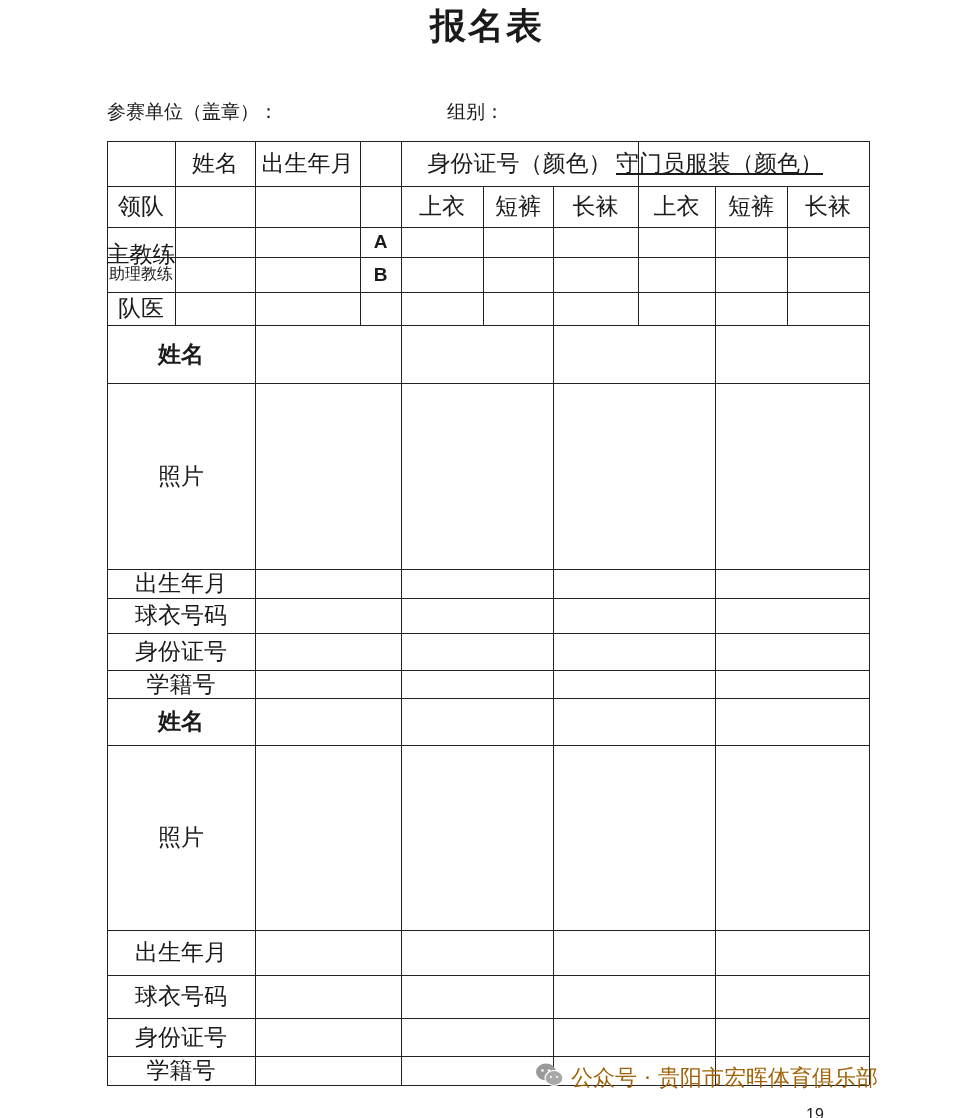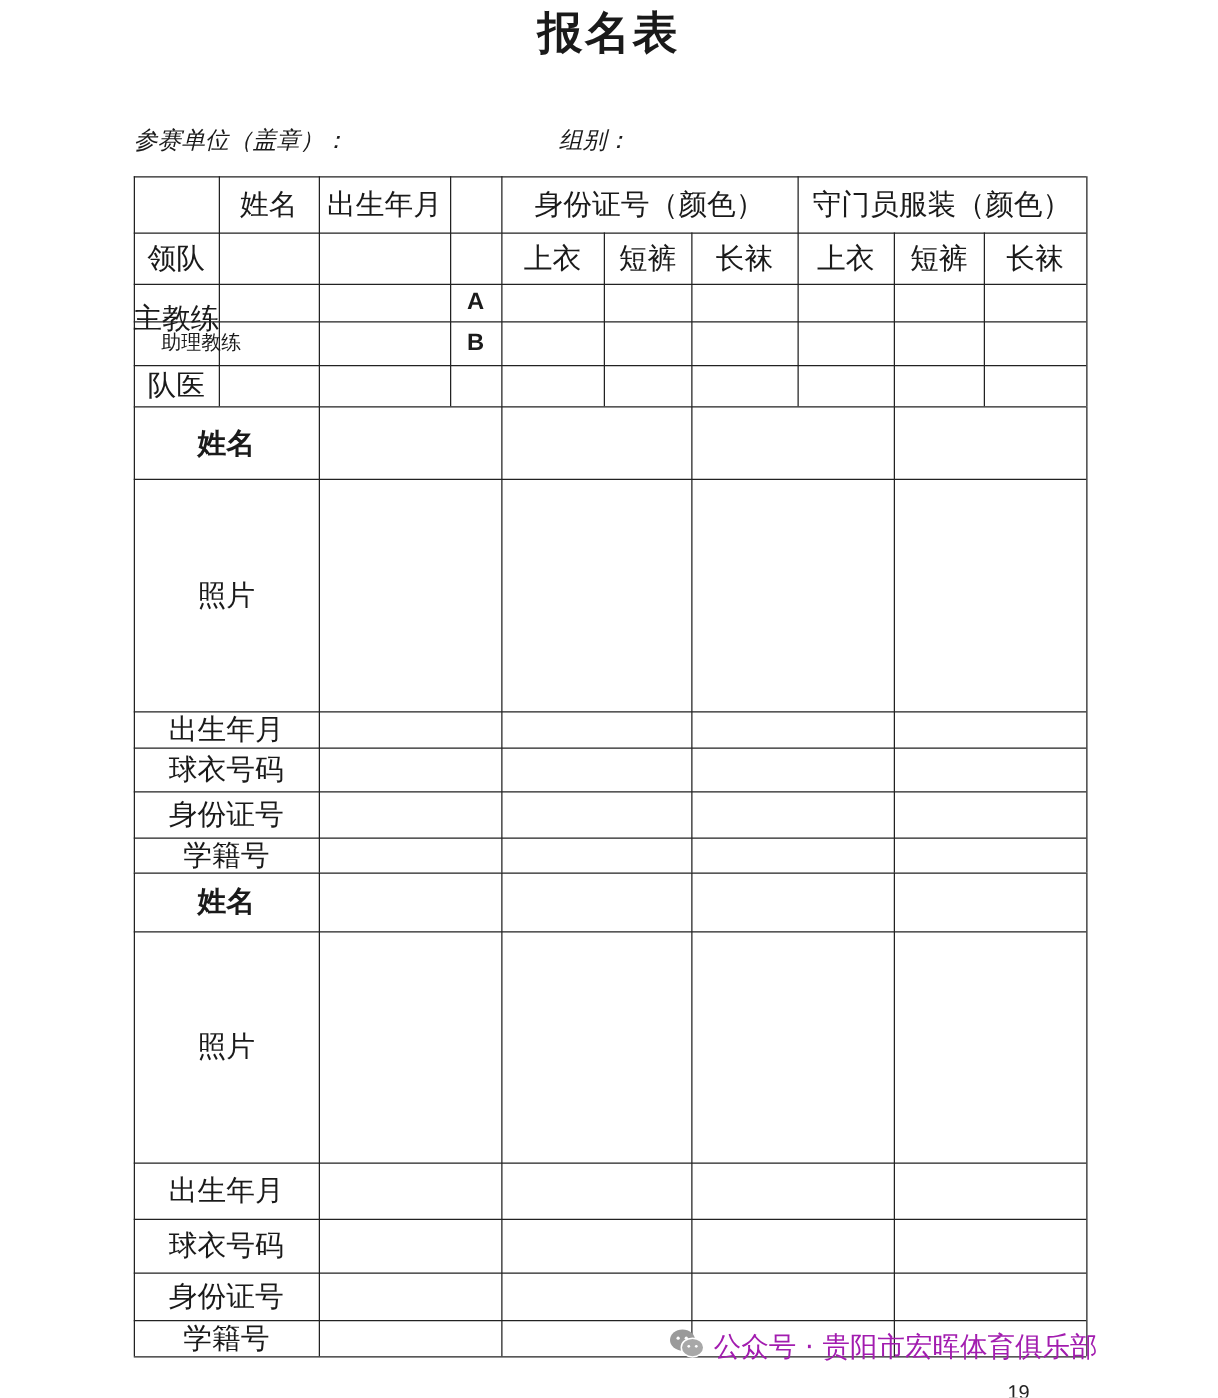--- a/index.html
+++ b/index.html
@@ -1,28 +1,28 @@
 <!DOCTYPE html>
 <html><head>
 <meta charset="utf-8">
 <style>
   html, body { margin:0; padding:0; background:#ffffff; }
   body { width:974px; height:1118px; position:relative; overflow:hidden;
          font-family: "DejaVu Serif", "Liberation Serif", serif; color:#1a1a1a; }
   .abs { position:absolute; }
   .title { left:0; width:974px; top:2px; text-align:center; font-size:36px; font-weight:bold; letter-spacing:2px; }
-  .meta { top:99px; font-size:19px;font-style:italic; }
+  .meta { top:99px; font-size:19px; }
   .hl { position:absolute; height:0; border-top:1.6px solid #222; }
   .vl { position:absolute; width:0; border-left:1.6px solid #222; }
   .cell { position:absolute; display:flex; align-items:center; justify-content:center;
           font-size:23px; white-space:nowrap; }
   .bold { font-weight:bold; font-family:"DejaVu Sans","Liberation Sans",sans-serif; }
-  .small { font-size:16px;padding-left:20px; }
+  .small { font-size:16px; }
   .ab { font-family:"Liberation Sans","DejaVu Sans",sans-serif; font-weight:bold; font-size:19px; }
-  .wm { left:535px; top:1062px; font-size:22px; color:#a21caf;
+  .wm { left:535px; top:1062px; font-size:22px; color:#a16207;
         font-family:"DejaVu Sans","Liberation Sans",sans-serif; display:flex; align-items:center; gap:6px; }
   .pagenum { left:806px; top:1106px; font-size:16px; color:#222; font-family:"Liberation Sans",sans-serif; }
 </style>
 </head>
 <body>
 
 <div class="abs title">报名表</div>
 <div class="abs meta" style="left:107px;">参赛单位（盖章）：</div>
 <div class="abs meta" style="left:447px;">组别：</div>
 
@@ -44,21 +44,21 @@
   <div class="vl" style="left:483px;top:186px;height:139px;"></div>
   <div class="vl" style="left:553px;top:186px;height:139px;"></div>
   <div class="vl" style="left:638px;top:141px;height:184px;"></div>
   <div class="vl" style="left:715px;top:186px;height:139px;"></div>
   <div class="vl" style="left:787px;top:186px;height:139px;"></div>
   <div class="vl" style="left:869px;top:141px;height:184px;"></div>
 
   <div class="cell" style="left:175px;width:80px;top:141px;height:45px;">姓名</div>
   <div class="cell" style="left:255px;width:105px;top:141px;height:45px;">出生年月</div>
   <div class="cell" style="left:401px;width:237px;top:141px;height:45px;">身份证号（颜色）</div>
-  <div class="cell" style="left:638px;width:231px;top:141px;height:45px;">守门员服装（颜色）</div>
+  <div class="cell" style="left:604px;width:231px;top:141px;height:45px;text-decoration:underline;">守门员服装（颜色）</div>
 
   <div class="cell" style="left:401px;width:82px;top:186px;height:41px;">上衣</div>
   <div class="cell" style="left:483px;width:70px;top:186px;height:41px;">短裤</div>
   <div class="cell" style="left:553px;width:85px;top:186px;height:41px;">长袜</div>
   <div class="cell" style="left:638px;width:77px;top:186px;height:41px;">上衣</div>
   <div class="cell" style="left:715px;width:72px;top:186px;height:41px;">短裤</div>
   <div class="cell" style="left:787px;width:82px;top:186px;height:41px;">长袜</div>
 
   <div class="cell" style="left:107px;width:68px;top:186px;height:41px;">领队</div>
   <div class="cell" style="left:107px;width:68px;top:239px;height:30px;">主教练</div>

